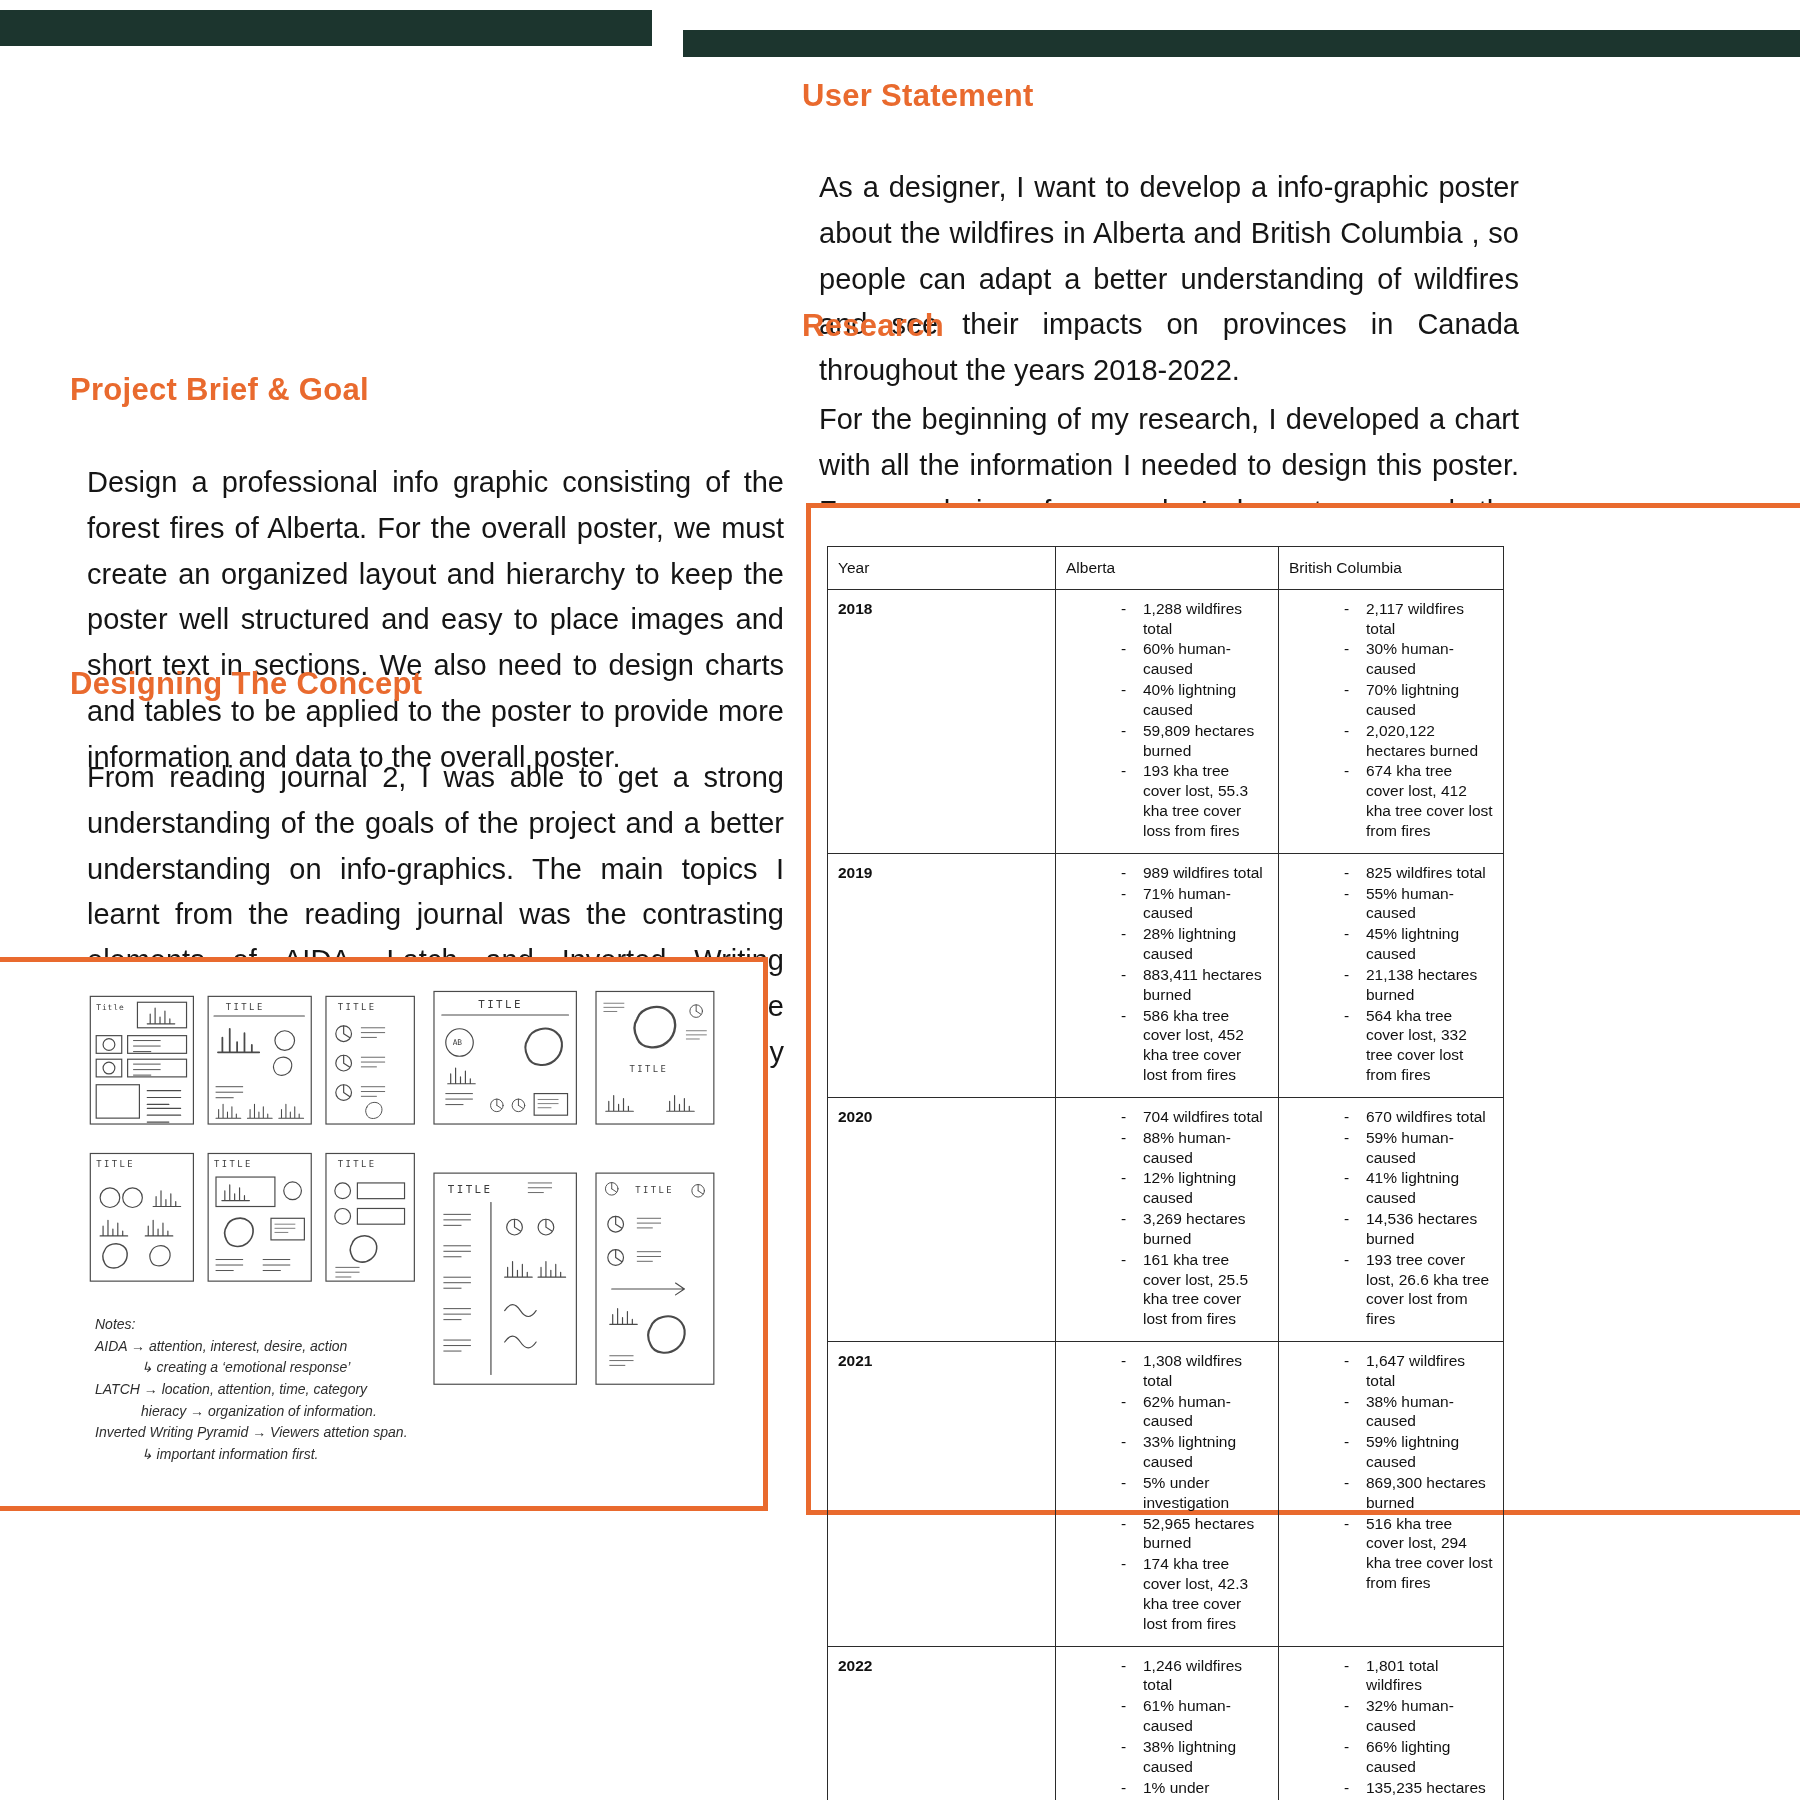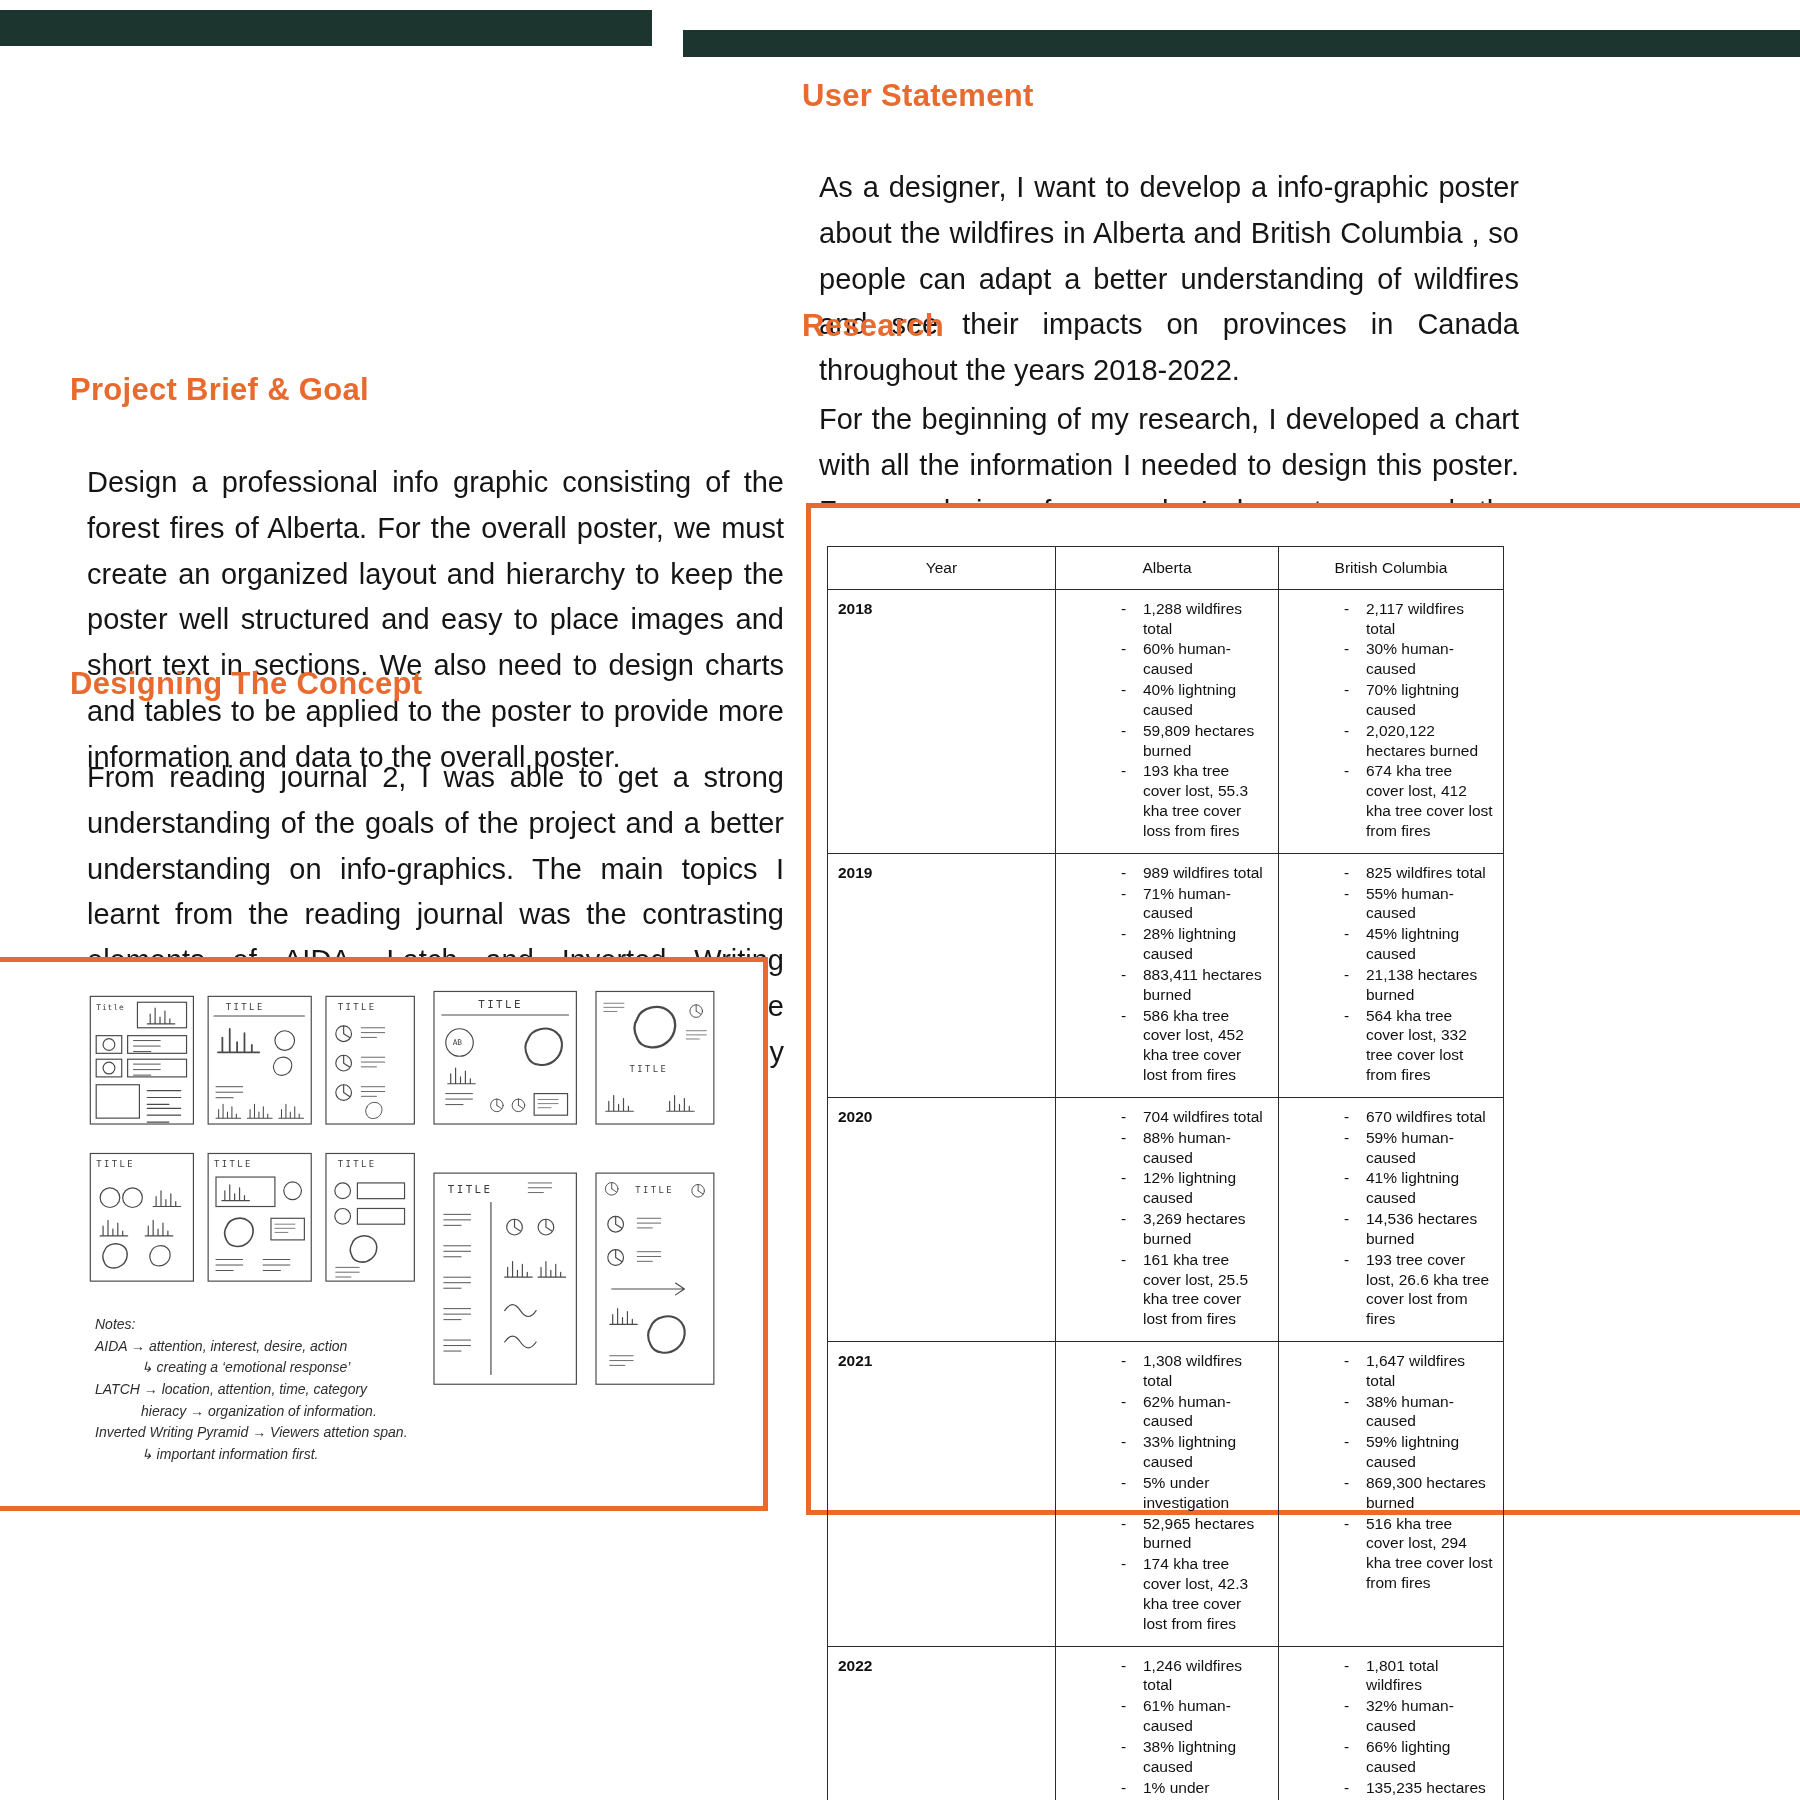--- a/index.html
+++ b/index.html
@@ -47,21 +47,21 @@
   }
   table.research-table{
     border-collapse:collapse;margin:38px 0 0 16px;table-layout:fixed;width:676px;
     font-size:15.5px;line-height:1.28;color:#111;
   }
   table.research-table th,
   table.research-table td{
     border:1.6px solid #2b2b2b;vertical-align:top;text-align:left;
   }
   table.research-table th{
-    font-weight:normal;padding:11px 10px;height:40px;vertical-align:middle;text-align:center;
+    font-weight:normal;padding:11px 10px;height:40px;vertical-align:middle;
   }
   td.year-cell{padding:9px 10px;font-weight:bold;}
   ul.cell-list{margin:0;padding:8px 4px 10px 8px;list-style:none;}
   ul.cell-list li{position:relative;padding-left:78px;padding-right:4px;margin-bottom:1px;}
   ul.cell-list li::before{content:"-";position:absolute;left:56px;}
 </style>
 </head>
 <body>
 
 <div class="page">

